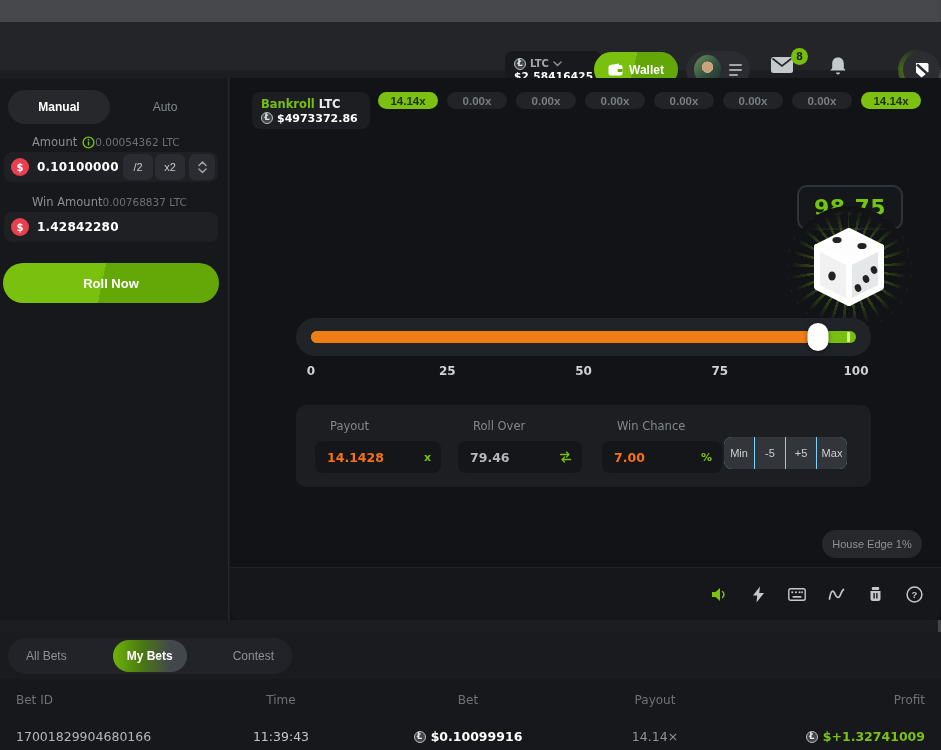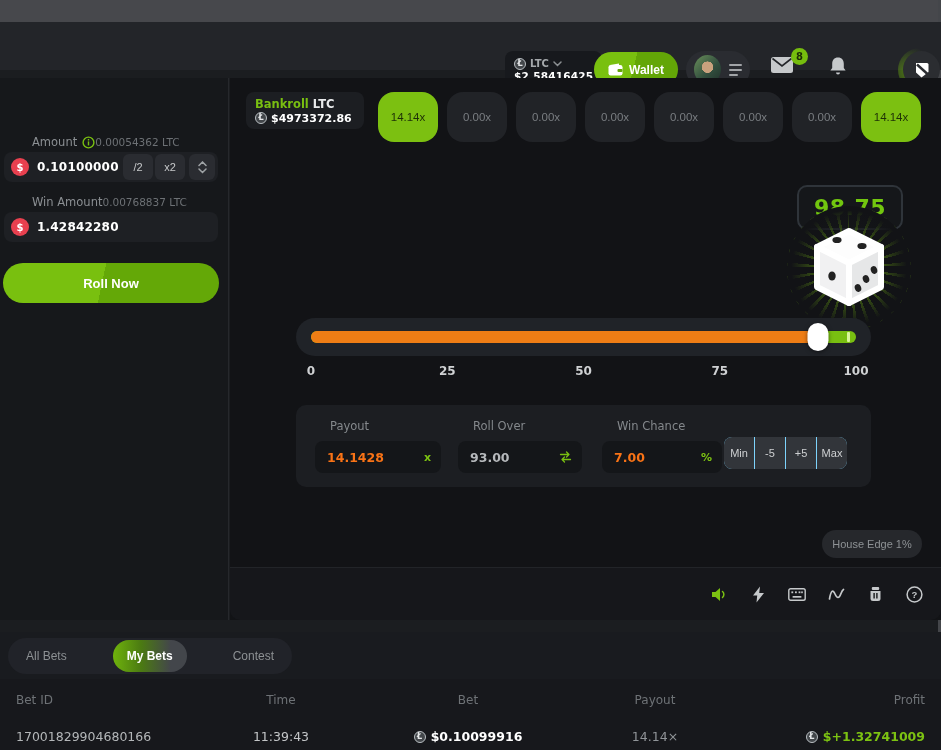--- a/index.html
+++ b/index.html
@@ -57,28 +57,28 @@
   .mini-btn { width:30px; height:26px; border:none; border-radius:6px; background:#2a2c31;
     color:#c6c8ca; font-size:11px; cursor:pointer; margin-left:2px; }
   .stepper { width:26px; height:26px; border:none; border-radius:6px; background:#2a2c31; margin-left:4px;
     display:flex; flex-direction:column; align-items:center; justify-content:center; gap:1px; cursor:pointer; }
   .roll-btn { position:absolute; left:3px; right:9px; top:185px; height:40px; border:none; border-radius:20px;
     background:linear-gradient(102deg,#79c00f 0%,#79c00f 46%,#64a807 46%);
     color:#fff; font-weight:bold; font-size:13px; cursor:pointer; }
 
   
   .game { left:230px; top:78px; width:711px; height:542px; background:#121316; }
-  .bankroll { position:absolute; left:16px; top:14px; width:118px; height:37px; background:#1c1e22; border-radius:8px;
+  .bankroll { position:absolute; left:22px; top:14px; width:118px; height:37px; background:#1c1e22; border-radius:8px;
     padding:4px 9px; display:flex; flex-direction:column; justify-content:center; gap:1px; }
   .bk-l1 { font-size:11.5px; font-weight:bold; }
   .bk-green { color:#79bf11; } .bk-white { color:#e9ebec; }
   .bk-l2 { display:flex; align-items:center; gap:4px; color:#fff; font-weight:bold; font-size:11px; }
   .chips { position:absolute; left:148px; top:14px; display:flex; gap:9px; }
-  .chip { width:60px; height:50px; border-radius:16px; border:none; background:#212327;
-    color:#797d81; font-weight:normal; font-size:11.5px; cursor:pointer; }
+  .chip { width:60px; height:17px; border-radius:16px; border:none; background:#212327;
+    color:#797d81; font-weight:bold; font-size:11.5px; cursor:pointer; }
   .chip.win { background:#7cc011; color:#1e3007; }
   .result-box { position:absolute; left:567px; top:107px; width:106px; height:45px; border:2px solid #2f343a;
     border-radius:10px; background:#15171a; display:flex; align-items:center; justify-content:center; }
   .result-val { color:#72c60f; font-size:22px; font-weight:bold; letter-spacing:.5px; }
   .burst { position:absolute; left:557px; top:128px; width:124px; height:124px; border-radius:50%;
     background:repeating-conic-gradient(rgba(124,194,17,0) 0deg 9deg, rgba(124,194,17,.5) 9deg 12.5deg); }
   .burst::after { content:""; position:absolute; inset:0; border-radius:50%;
     background:radial-gradient(circle, rgba(18,19,22,0) 0%, rgba(18,19,22,0) 26%, #121316 66%); }
   .dice { position:absolute; left:576px; top:146px; }
   .slider-shell { position:absolute; left:66px; top:240px; width:575px; height:38px; background:#202328; border-radius:19px; }
@@ -178,20 +178,24 @@
       <span class="logo-circle">
         <svg width="20" height="20" viewBox="0 0 20 20">
           <path d="M4 3 H15 A1.5 1.5 0 0 1 16.5 4.5 V12 L9.5 17.5 L4 12.5 Z" fill="#fff"></path>
           <path d="M5 4.5 L15.5 14" stroke="#2b2d31" stroke-width="2.4"></path>
         </svg>
       </span>
     </div>
   </div>
 
   <div class="abs sidebar">
+    <div class="seg">
+      <button class="seg-manual">Manual</button>
+      <button class="seg-auto">Auto</button>
+    </div>
 
     <div class="lbl-row" style="top:57px;">
       <span class="lbl">
         <span>Amount</span>
         <svg width="13" height="13" viewBox="0 0 13 13">
           <circle cx="6.5" cy="6.5" r="5.4" stroke="#79bf11" stroke-width="1.4" fill="none"></circle>
           <rect x="5.8" y="5.4" width="1.4" height="4" fill="#79bf11"></rect>
           <rect x="5.8" y="3" width="1.4" height="1.5" fill="#79bf11"></rect>
         </svg>
       </span>
@@ -284,21 +288,21 @@
       <div class="fgroup" style="left:19px;">
         <div class="flabel">Payout</div>
         <div class="fpill" style="width:126px;">
           <span class="fval">14.1428</span>
           <span class="funit">x</span>
         </div>
       </div>
       <div class="fgroup" style="left:162px;">
         <div class="flabel">Roll Over</div>
         <div class="fpill" style="width:124px;">
-          <span class="fval dim">93.00</span>
+          <span class="fval dim">79.46</span>
           <svg width="13" height="12" viewBox="0 0 13 12">
             <path d="M1.5 3.5 H10 M7.5 1 L10 3.5 L7.5 6" stroke="#79bf11" stroke-width="1.3" fill="none" stroke-linecap="round" stroke-linejoin="round"></path>
             <path d="M11.5 8.5 H3 M5.5 6 L3 8.5 L5.5 11" stroke="#79bf11" stroke-width="1.3" fill="none" stroke-linecap="round" stroke-linejoin="round"></path>
           </svg>
         </div>
       </div>
       <div class="fgroup" style="left:306px;">
         <div class="flabel">Win Chance</div>
         <div class="fpill" style="width:120px;">
           <span class="fval">7.00</span>

